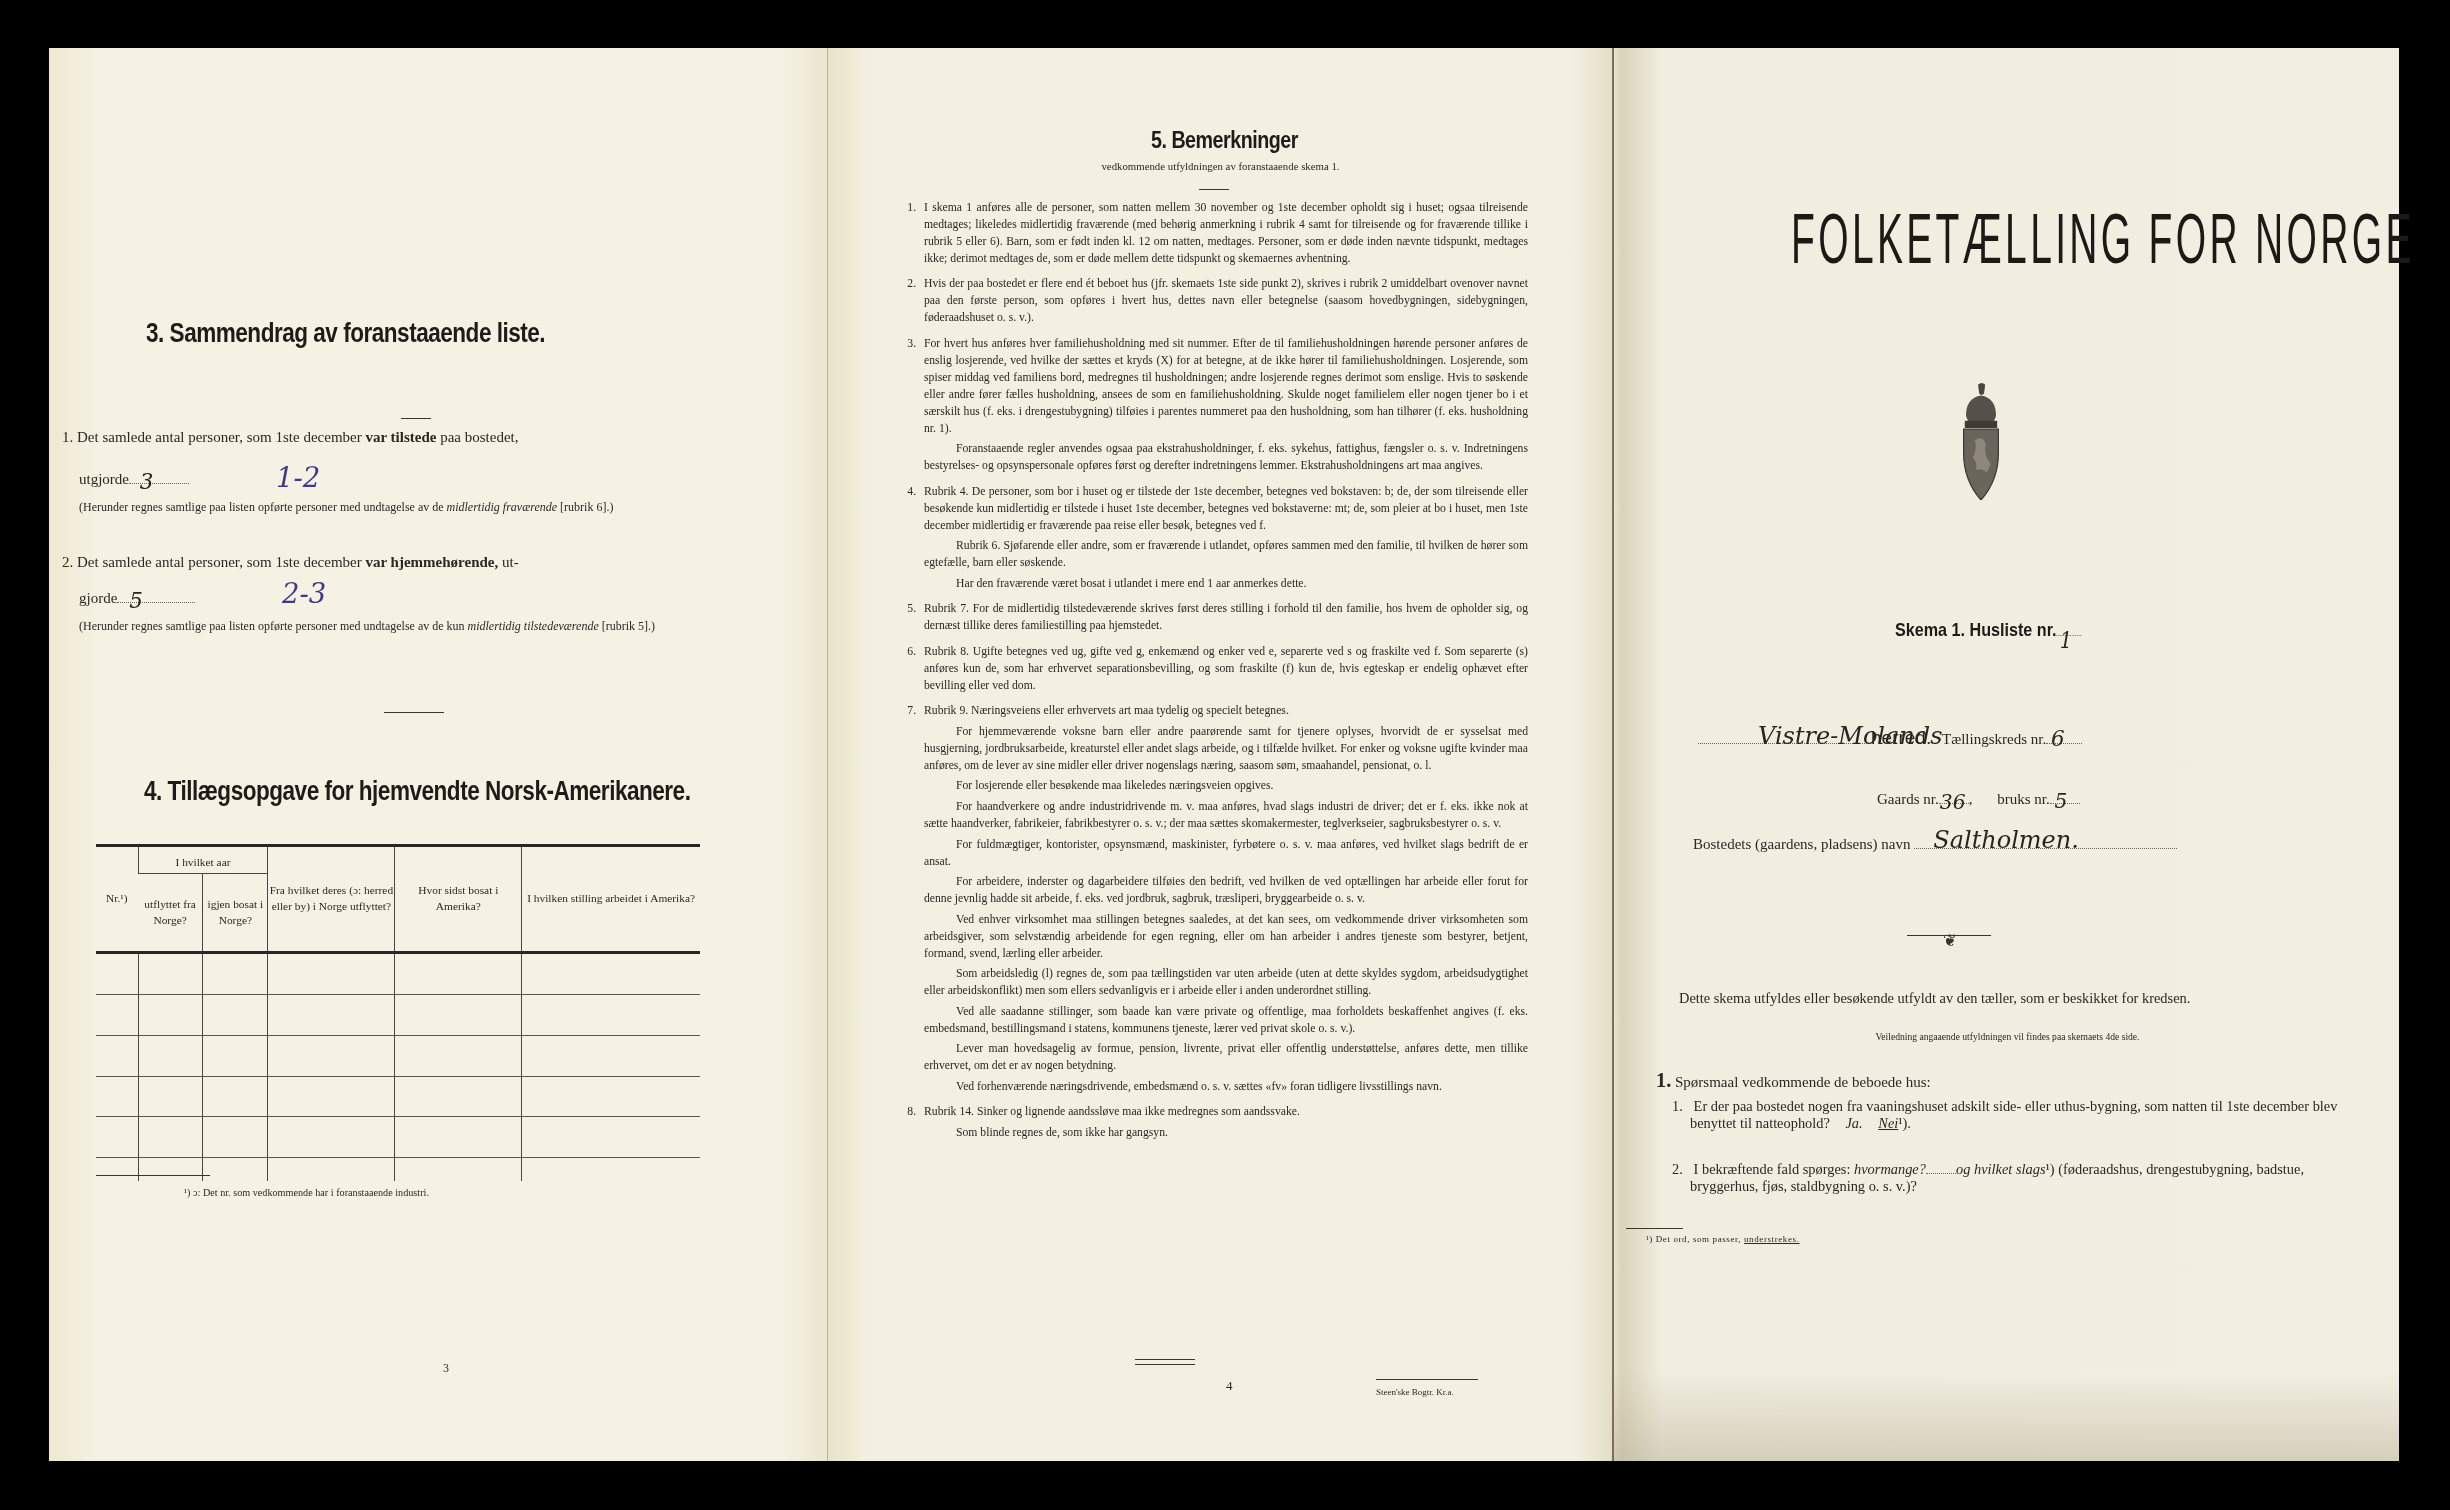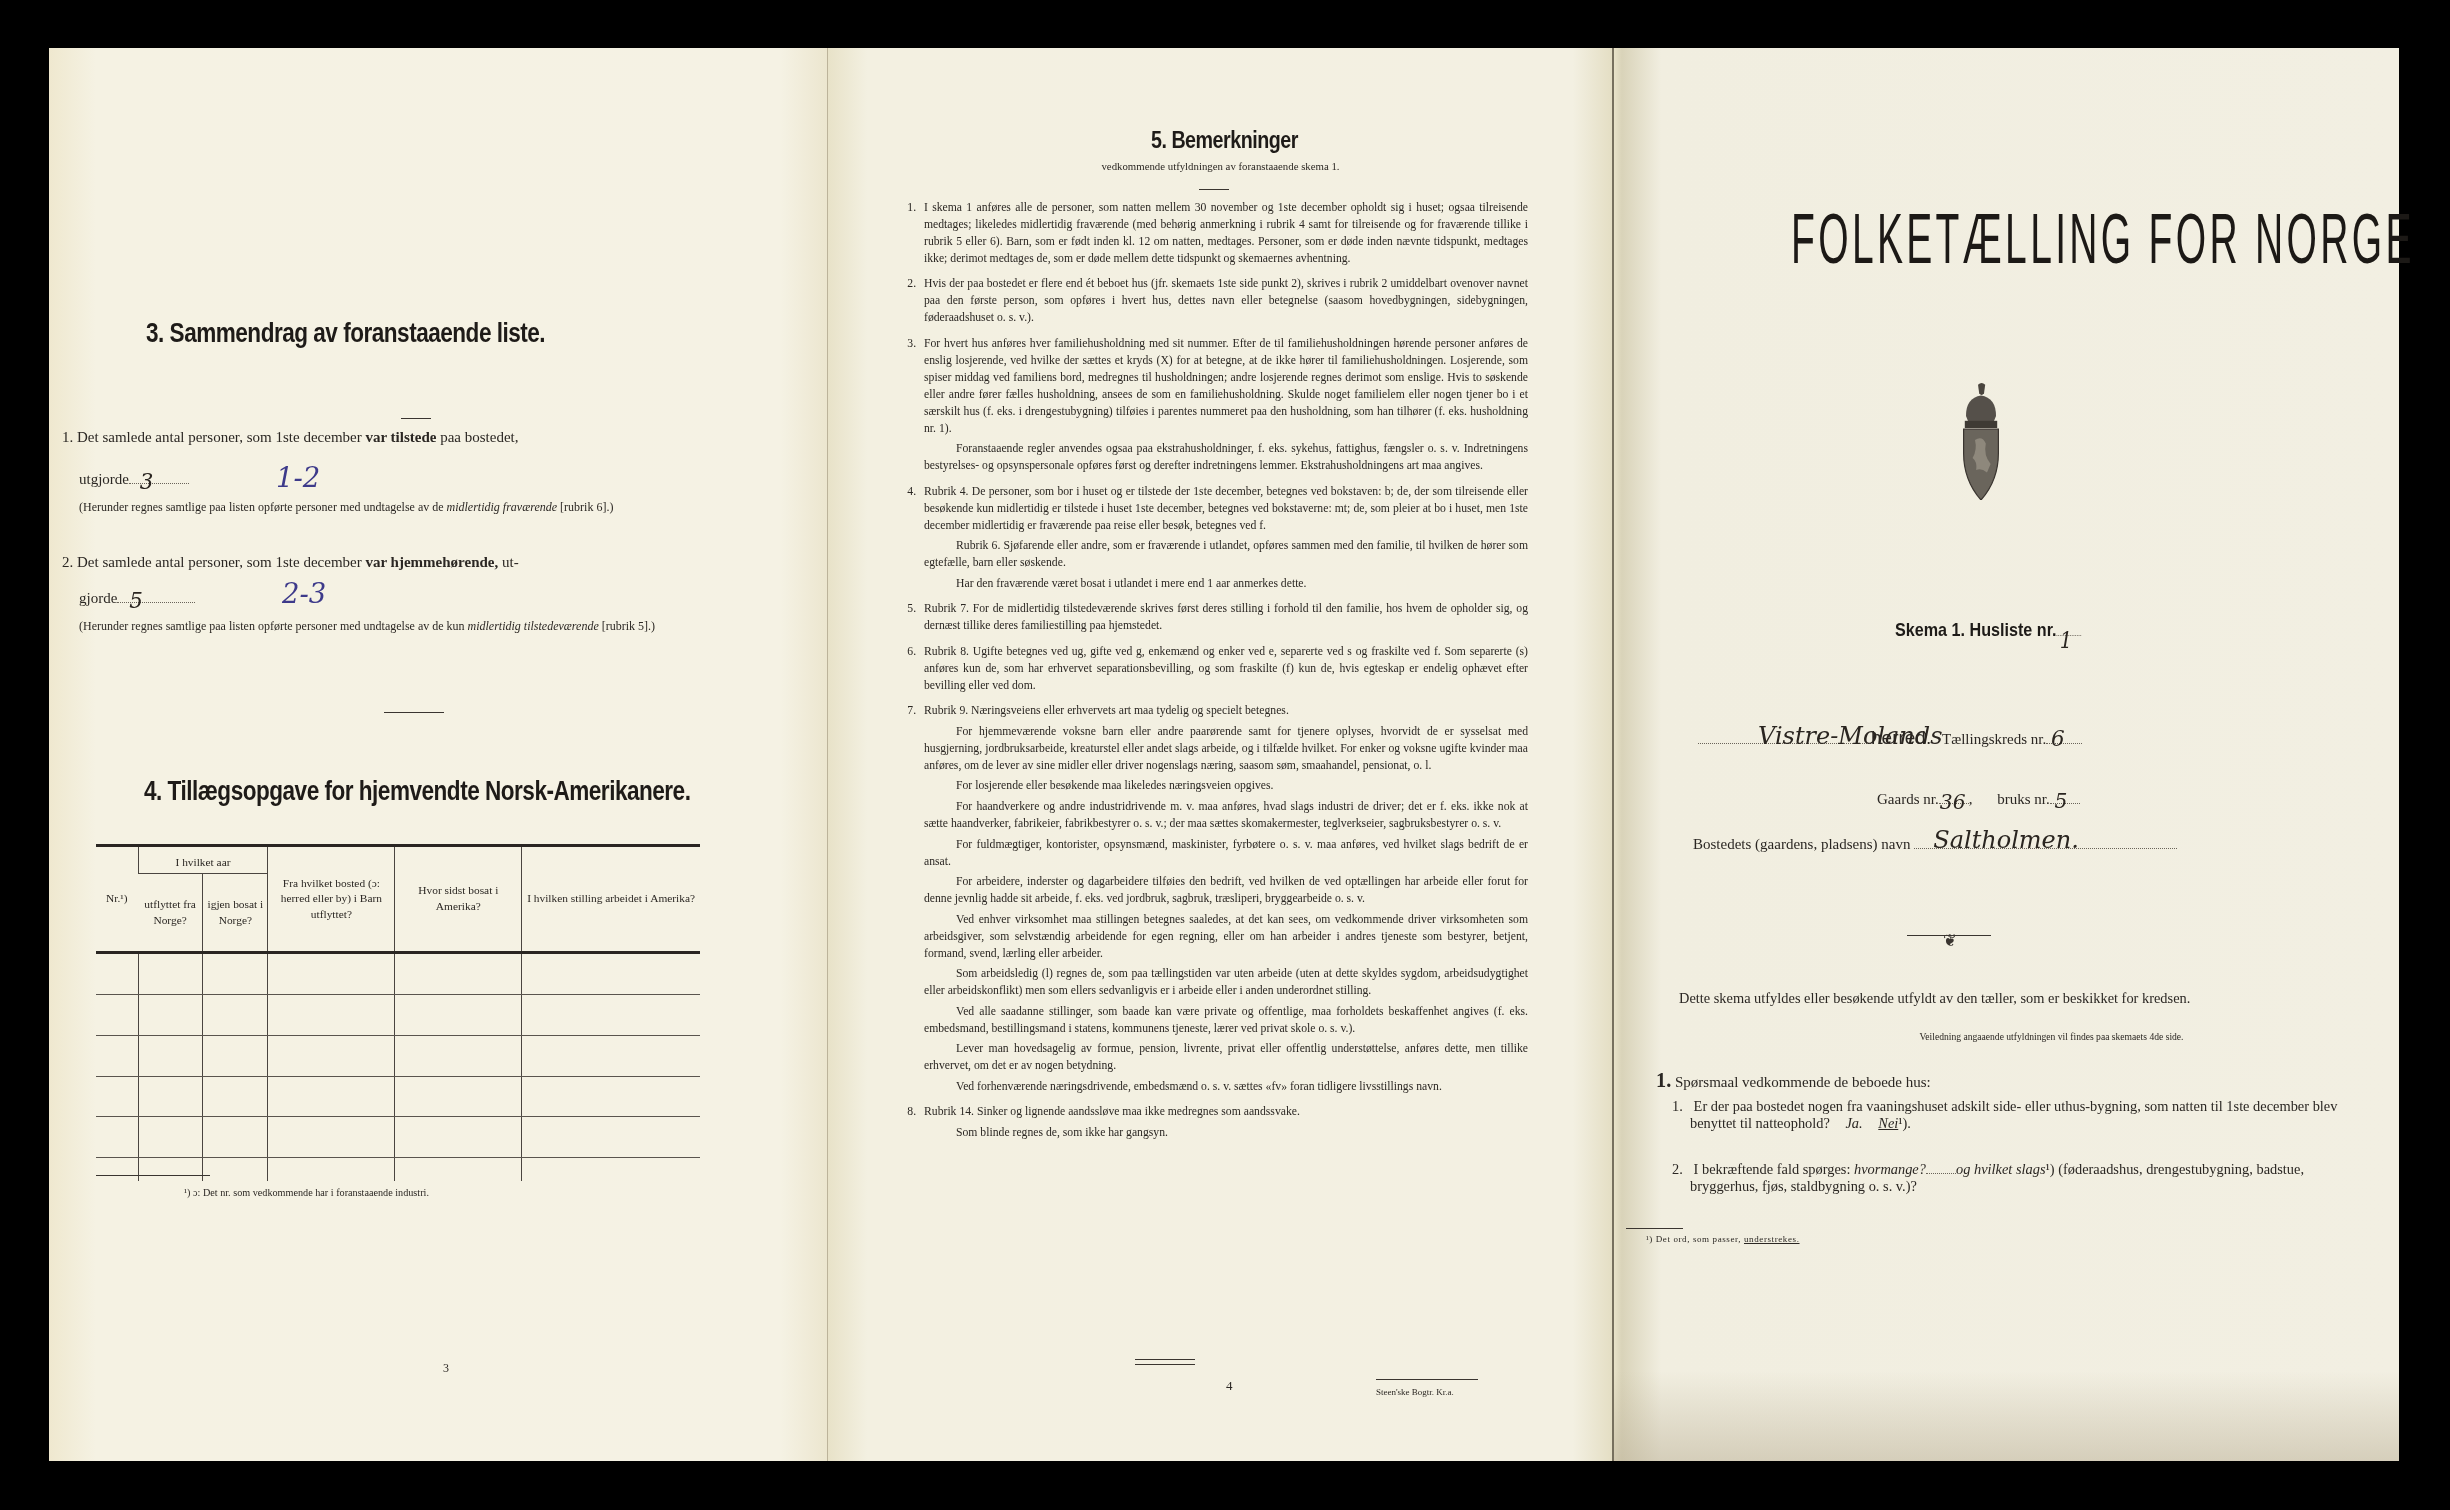--- a/index.html
+++ b/index.html
@@ -107,21 +107,21 @@
   </div>
   <div class="rule-short" style="left:335px; top:664px; width:60px; height:1.2px;"></div>
 
   <div class="h-sec abs" style="left:95px; top:727px;">4.  Tillægsopgave for hjemvendte Norsk-Amerikanere.</div>
 
   <table id="na-table" style="left:47px;">
     <thead>
       <tr>
         <th rowspan="2" class="span-rows" style="width:36px;">Nr.¹)</th>
         <th colspan="2" class="sub-hr" style="padding-top:8.4px;">I hvilket aar</th>
-        <th rowspan="2" class="span-rows" style="width:114px;">Fra hvilket bosted (ɔ: herred eller by) i Barn utflyttet?</th>
+        <th rowspan="2" class="span-rows" style="width:114px;">Fra hvilket deres (ɔ: herred eller by) i Norge utflyttet?</th>
         <th rowspan="2" class="span-rows" style="width:114px;">Hvor sidst bosat i Amerika?</th>
         <th rowspan="2" class="span-rows" style="width:162px;">I hvilken stilling arbeidet i Amerika?</th>
       </tr>
       <tr class="hdr-bottom">
         <th style="width:57px; height:72px;">utflyttet fra Norge?</th>
         <th style="width:57px;">igjen bosat i Norge?</th>
       </tr>
     </thead>
     <tbody>
       <tr>
@@ -256,21 +256,21 @@
 
   <div class="abs txt" style="left:79px; top:784px; white-space:nowrap;">
     <span>Bostedets (gaardens, pladsens) navn</span>
     <span class="dots" style="width:263px; position:relative;"><span class="hand-black abs" style="left:19px; top:-20.3px; font-size:24px;">Saltholmen.</span></span>
   </div>
 
   <div class="abs" style="left:293px; top:887px; width:84px; height:0.6px; background:#3a3530;"></div>
   <div class="ornament" style="left:329px; top:882px;">❦</div>
 
   <div class="abs txt" style="left:47px; top:942px; width:694px; text-align:justify; text-indent:18px; line-height:16.7px; font-size:14.4px;">Dette skema utfyldes eller besøkende utfyldt av den tæller, som er beskikket for kredsen.</div>
-  <div class="abs txt-xs" style="left:0; width:787px; top:981px; text-align:center; font-size:9.6px;margin-left:44px;">Veiledning angaaende utfyldningen vil findes paa skemaets 4de side.</div>
+  <div class="abs txt-xs" style="left:0; width:787px; top:981px; text-align:center; font-size:9.6px;">Veiledning angaaende utfyldningen vil findes paa skemaets 4de side.</div>
 
   <div class="abs txt" style="left:42px; top:1020px; white-space:nowrap;">
     <span class="b" style="font-size:20.3px;">1.</span>
     <span>Spørsmaal vedkommende de beboede hus:</span>
   </div>
 
   <div class="abs txt" style="left:76px; top:1050px; width:664px; line-height:16.7px; font-size:14.4px;">
     <span style="display:inline-block; width:18px; margin-left:-18px;">1.</span>
     <span>Er der paa bostedet nogen fra vaaningshuset adskilt side- eller uthus-bygning, som natten til 1ste december blev benyttet til natteophold?</span>
     <span class="it" style="margin-left:12px;">Ja.</span>

